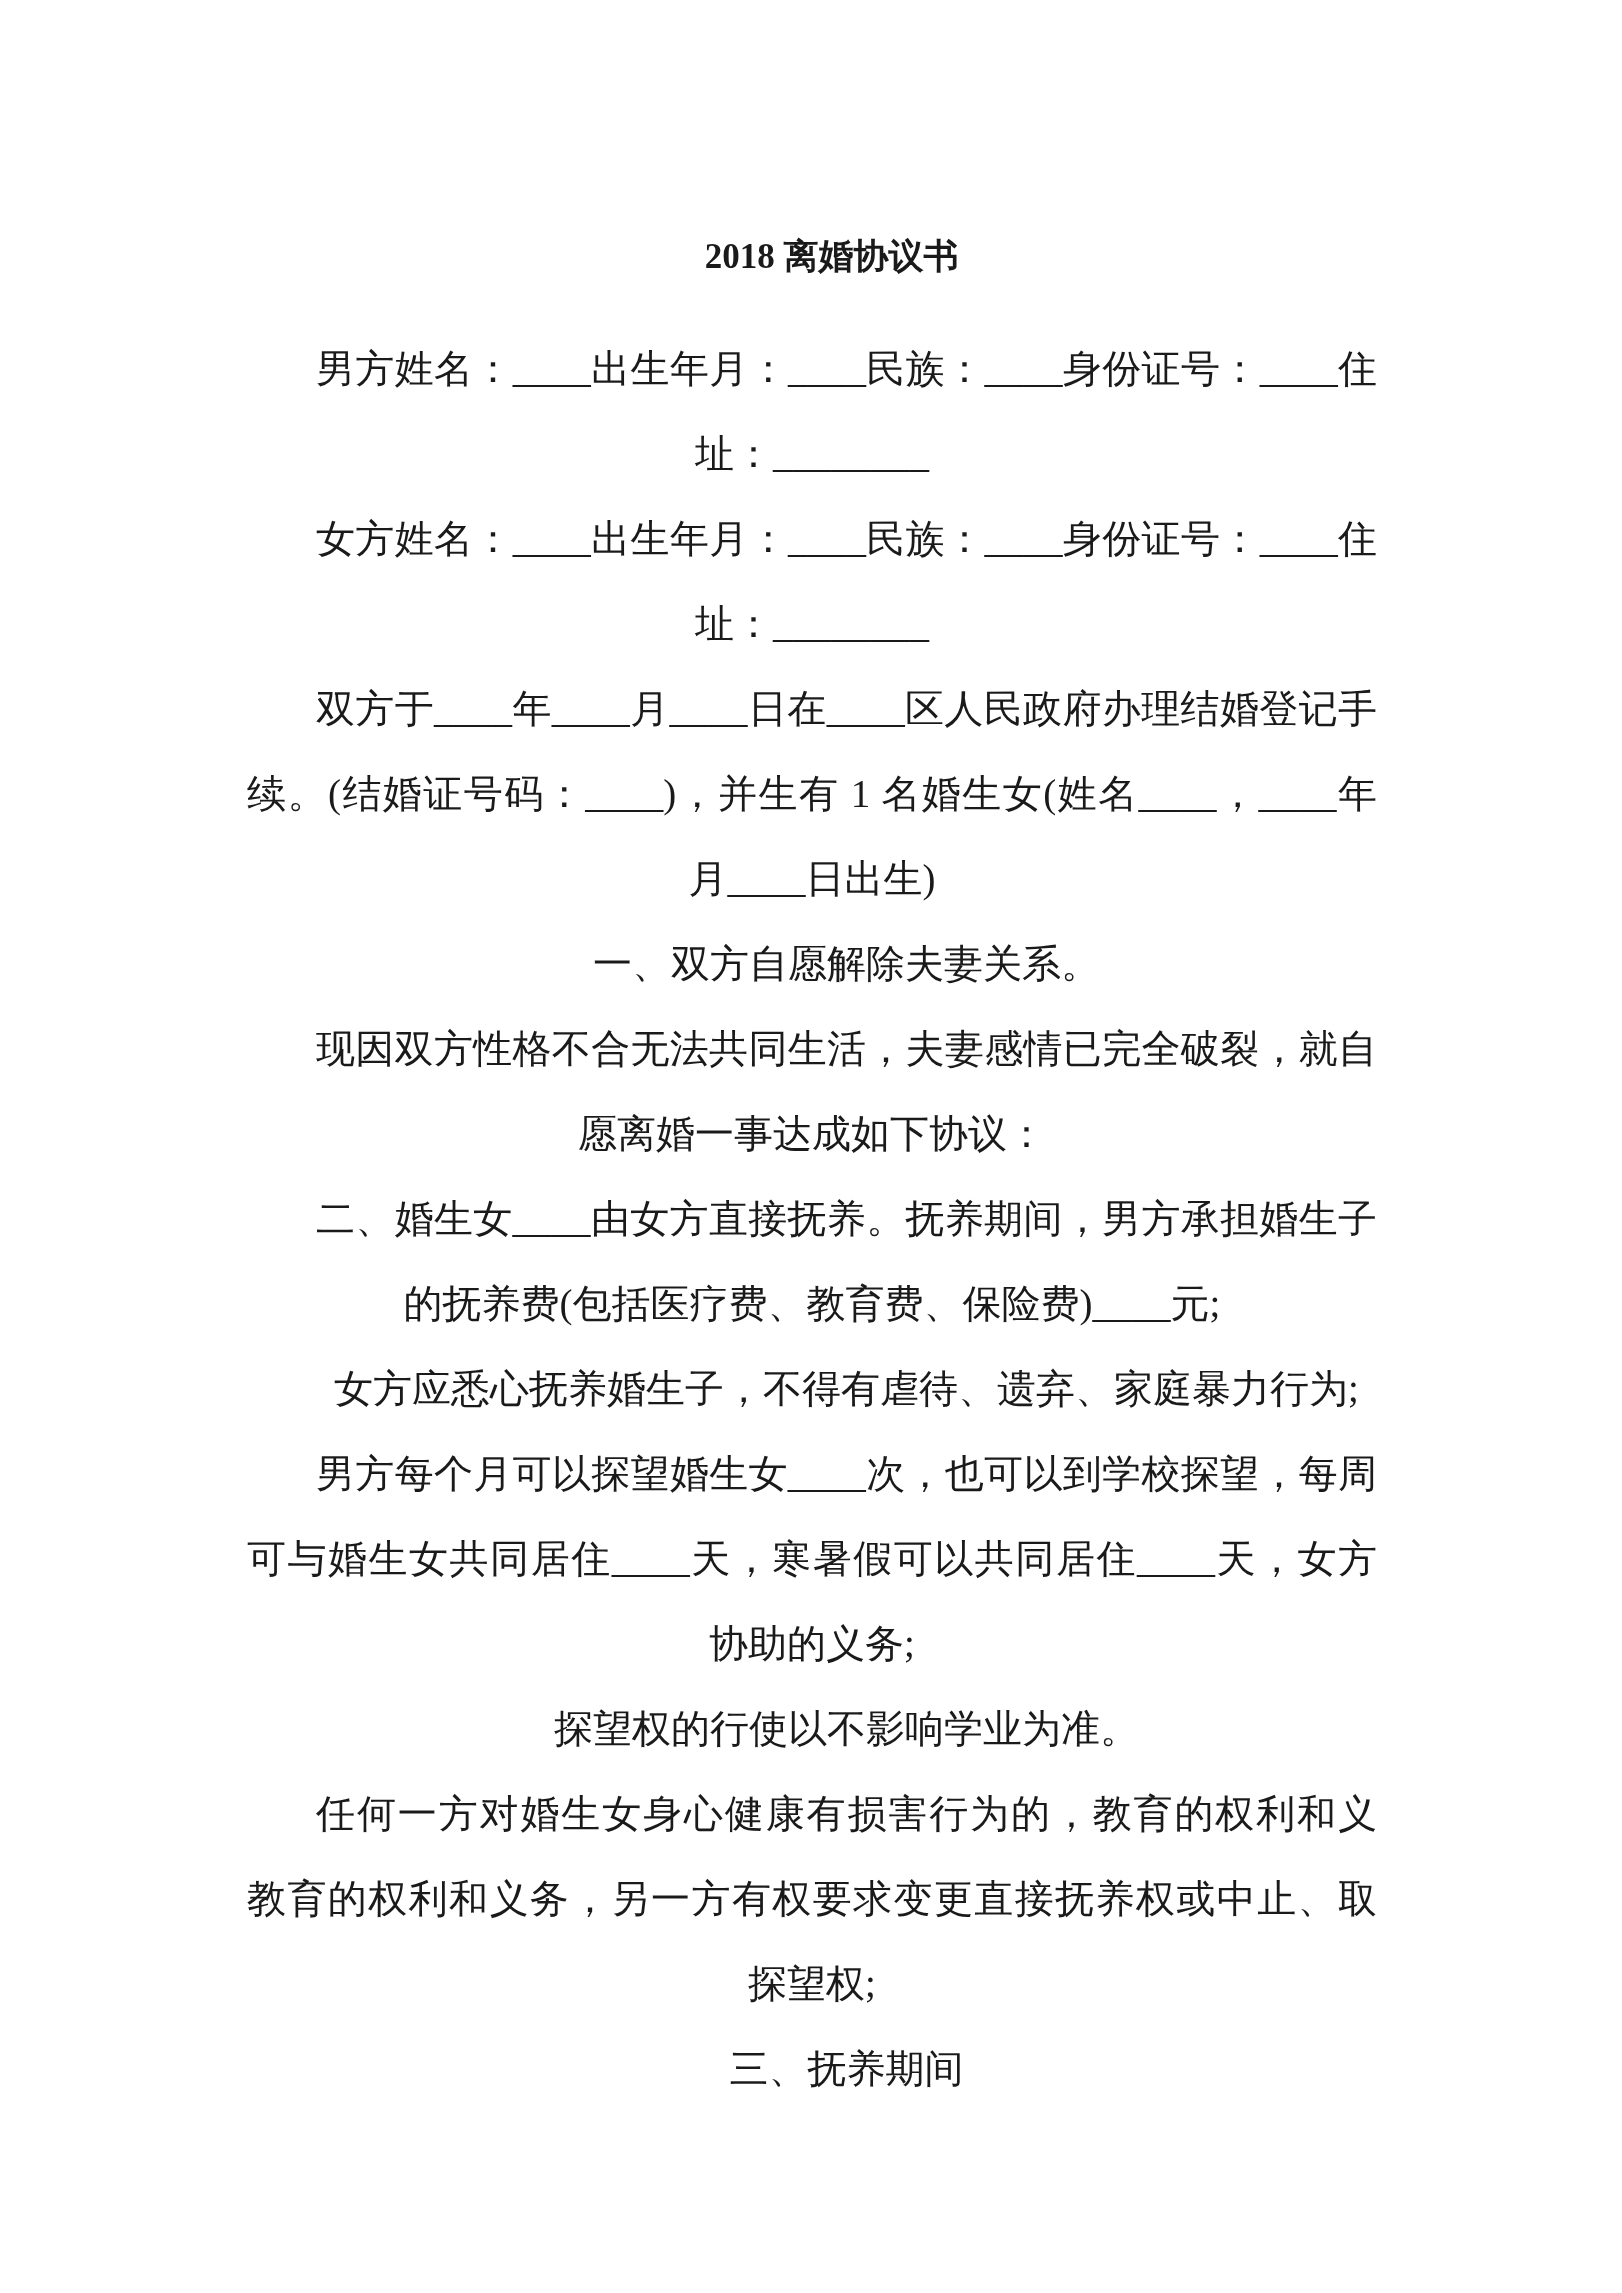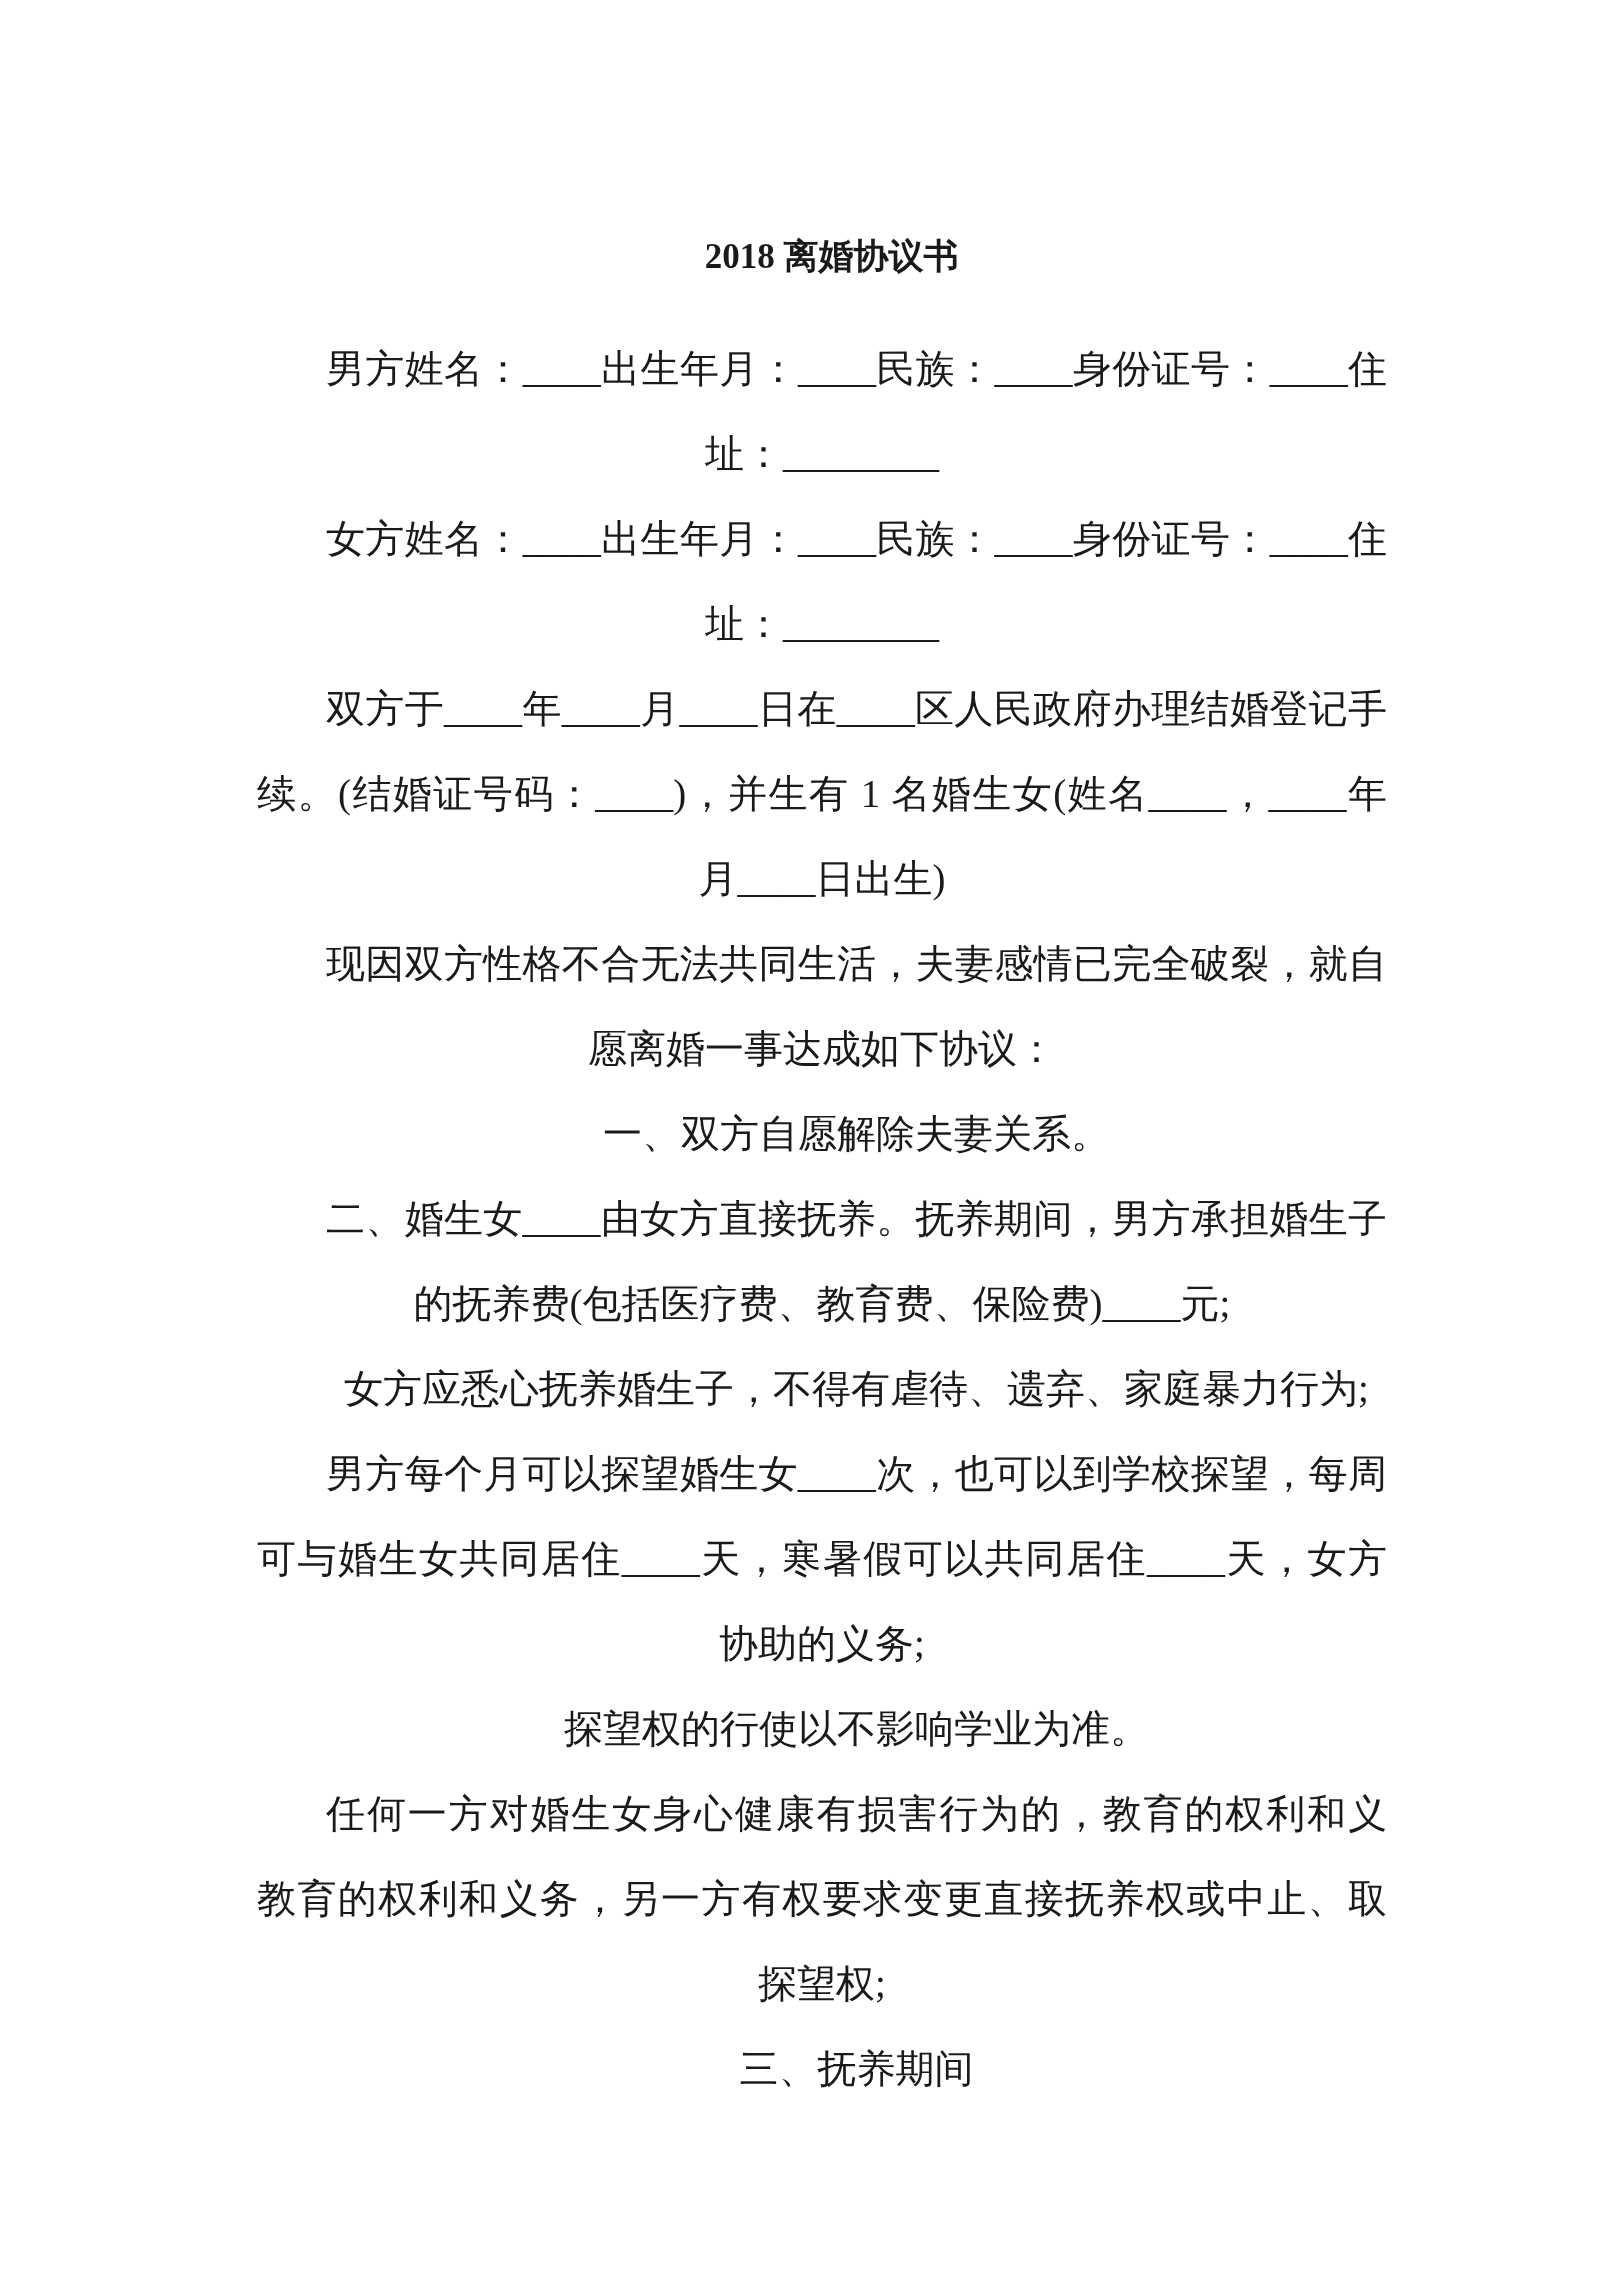--- a/index.html
+++ b/index.html
@@ -27,21 +27,21 @@
     width: 100%;
     text-align: center;
     font-size: 35px;
     line-height: 42px;
     font-weight: 700;
     padding-left: 20px;
   }
   .doc-body {
     position: absolute;
     top: 326px;
-    left: 257px;
+    left: 247px;
     width: 1130px;
     font-size: 39px;
   }
   .paragraph {
     margin: 0;
     padding: 0;
   }
   .line {
     height: 85px;
     line-height: 85px;
@@ -73,25 +73,25 @@
       <div class="paragraph">
         <div class="line indent justify">女方姓名：____出生年月：____民族：____身份证号：____住</div>
         <div class="line nowrap">址：________</div>
       </div>
       <div class="paragraph">
         <div class="line indent justify">双方于____年____月____日在____区人民政府办理结婚登记手</div>
         <div class="line justify">续。(结婚证号码：____)，并生有 1 名婚生女(姓名____，____年____</div>
         <div class="line nowrap">月____日出生)</div>
       </div>
       <div class="paragraph">
+        <div class="line indent nowrap">一、双方自愿解除夫妻关系。</div>
+      </div>
+      <div class="paragraph">
         <div class="line indent justify">现因双方性格不合无法共同生活，夫妻感情已完全破裂，就自</div>
         <div class="line nowrap">愿离婚一事达成如下协议：</div>
-      </div>
-      <div class="paragraph">
-        <div class="line indent nowrap">一、双方自愿解除夫妻关系。</div>
       </div>
       <div class="paragraph">
         <div class="line indent justify">二、婚生女____由女方直接抚养。抚养期间，男方承担婚生子</div>
         <div class="line nowrap">的抚养费(包括医疗费、教育费、保险费)____元;</div>
       </div>
       <div class="paragraph">
         <div class="line indent nowrap">女方应悉心抚养婚生子，不得有虐待、遗弃、家庭暴力行为;</div>
       </div>
       <div class="paragraph">
         <div class="line indent justify">男方每个月可以探望婚生女____次，也可以到学校探望，每周</div>

